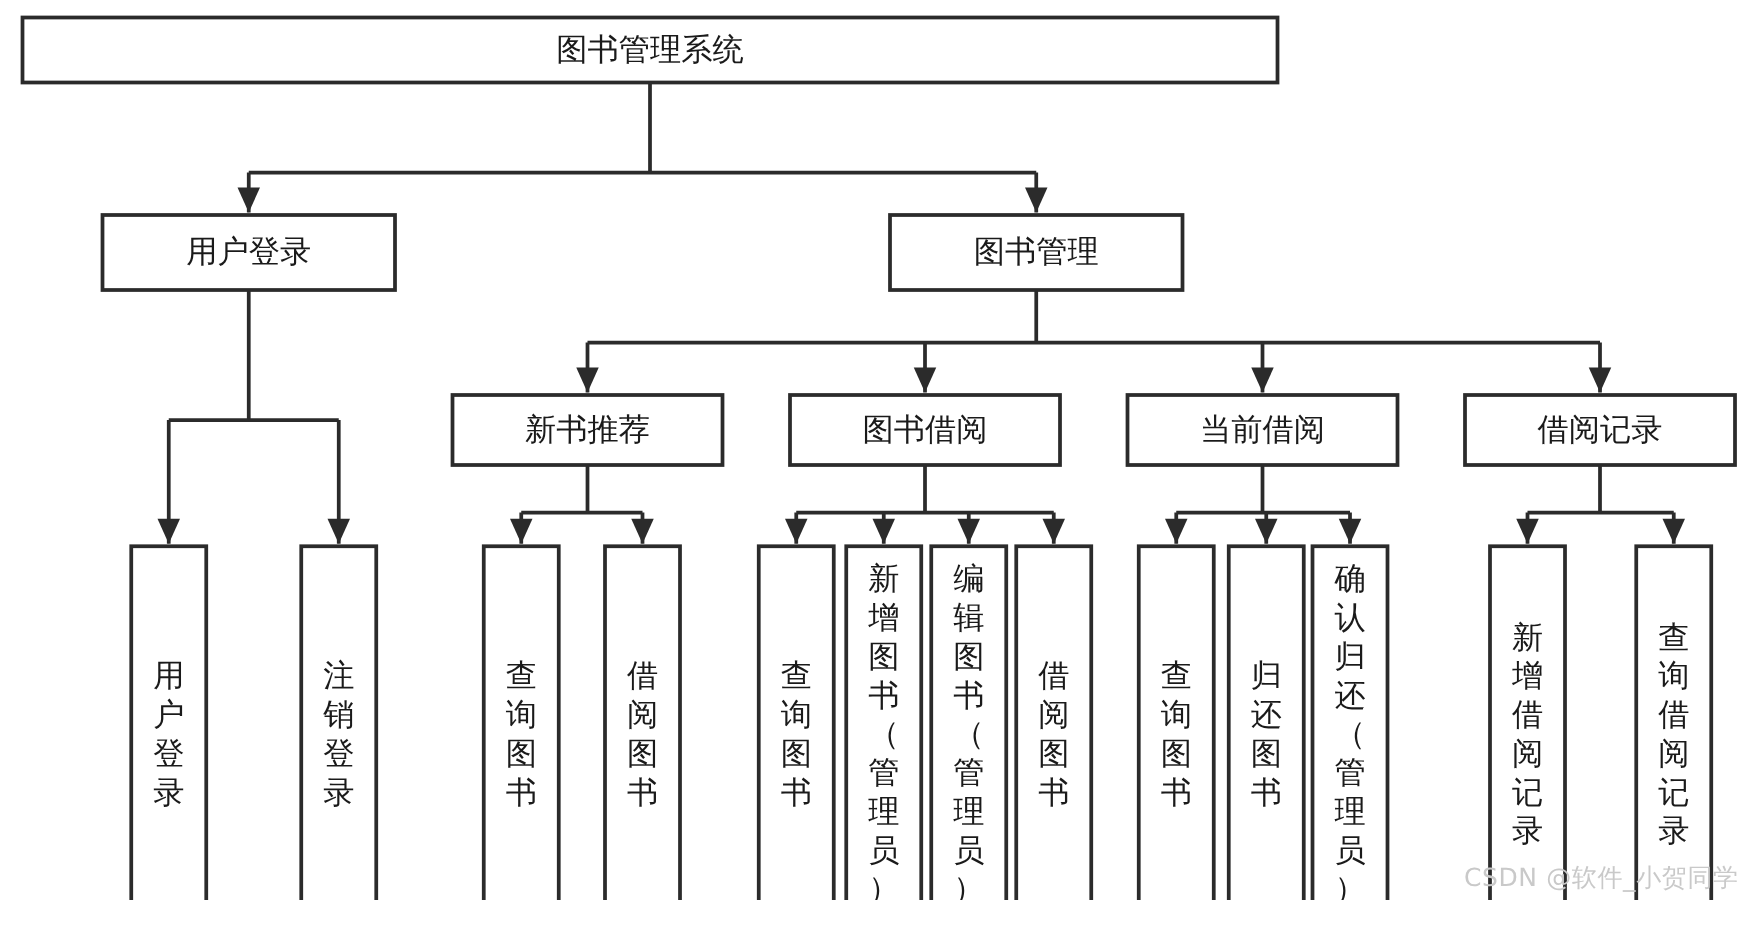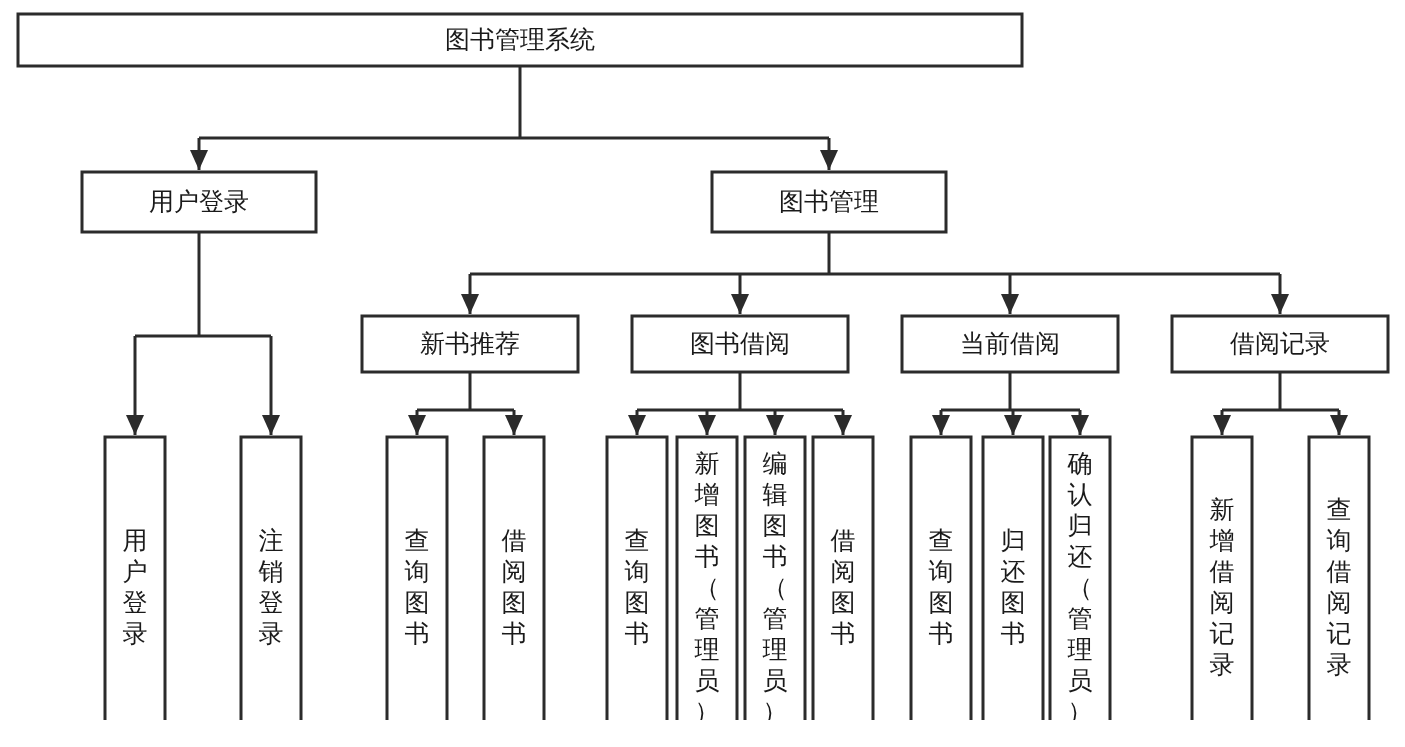--- a/index.html
+++ b/index.html
@@ -256,13 +256,14 @@
           <rect x="1309" y="437" width="60" height="298" rx="0" class="node-box"></rect>
           <text x="1339" y="518" class="leaf-label">查</text>
           <text x="1339" y="549" class="leaf-label">询</text>
           <text x="1339" y="580" class="leaf-label">借</text>
           <text x="1339" y="611" class="leaf-label">阅</text>
           <text x="1339" y="642" class="leaf-label">记</text>
           <text x="1339" y="673" class="leaf-label">录</text>
         </g>
       </g>
   </svg>
+  <div class="watermark">CSDN @软件_小贺同学</div>
 </div>
 
 </body></html>

